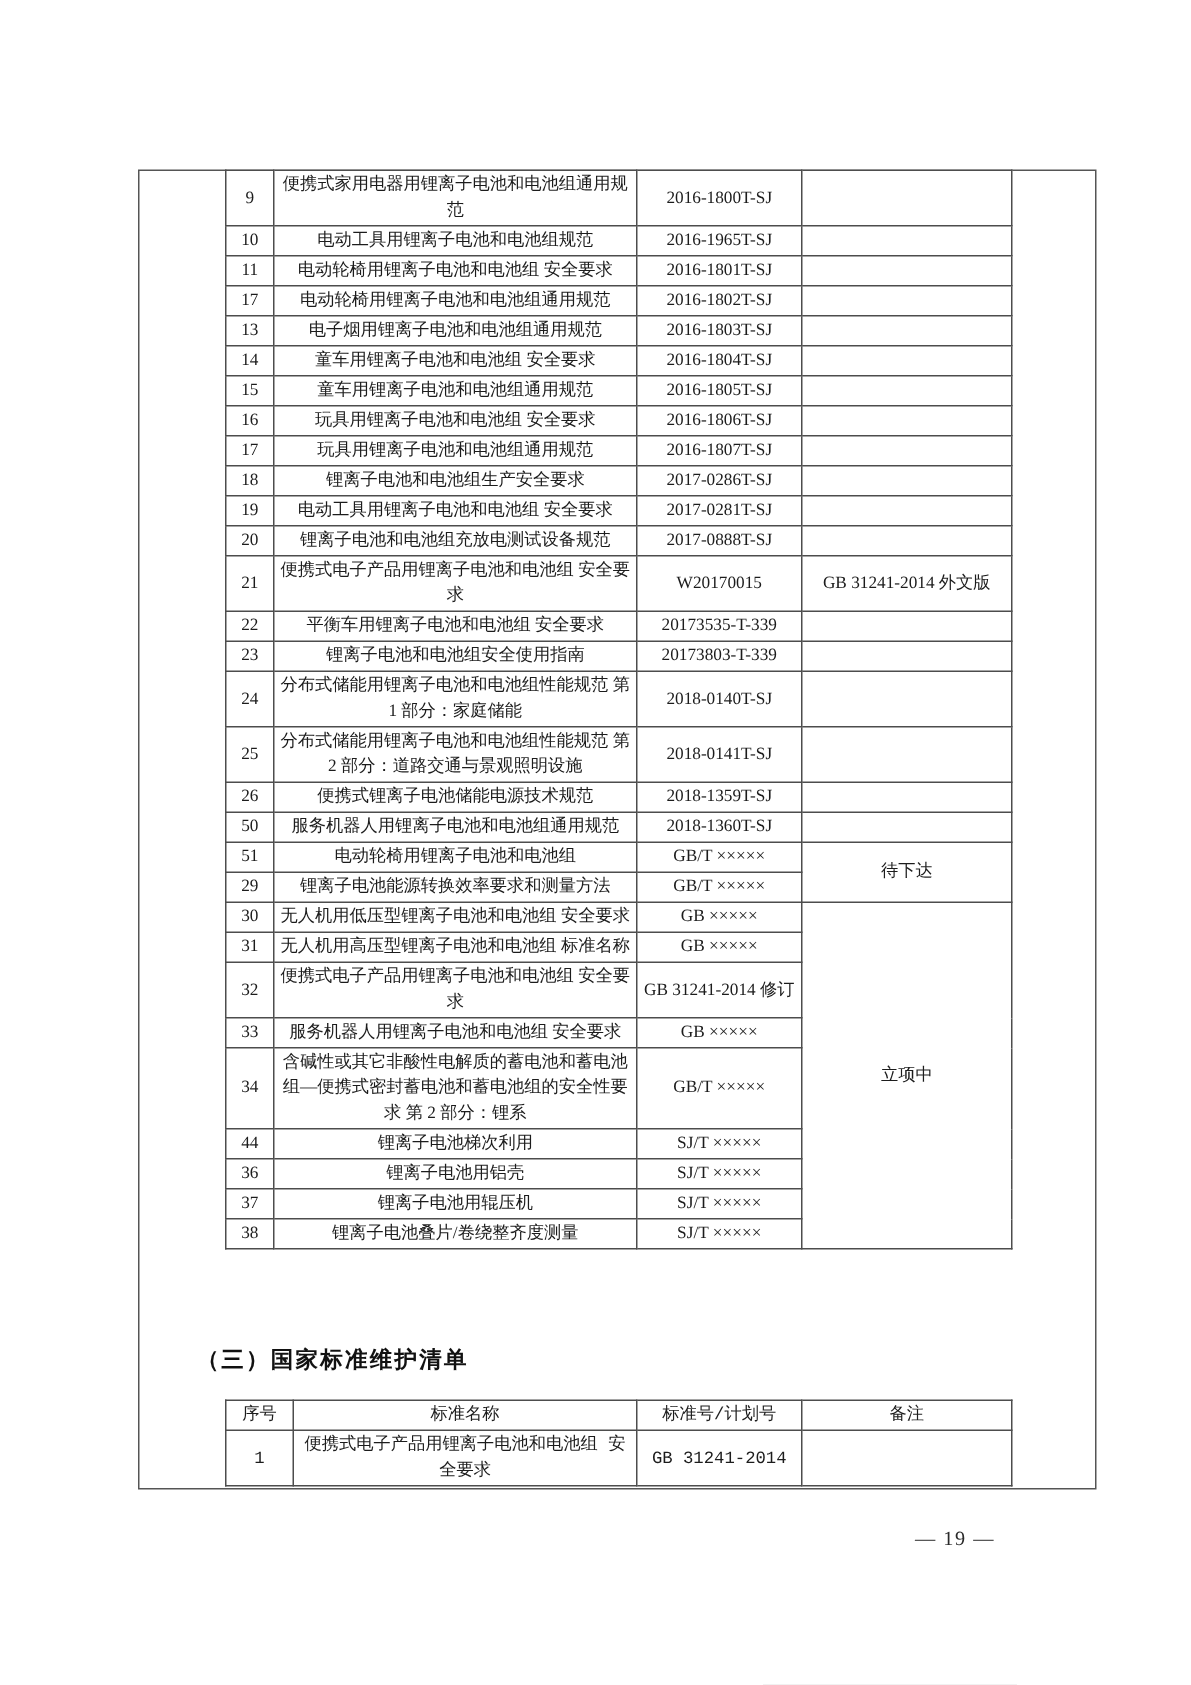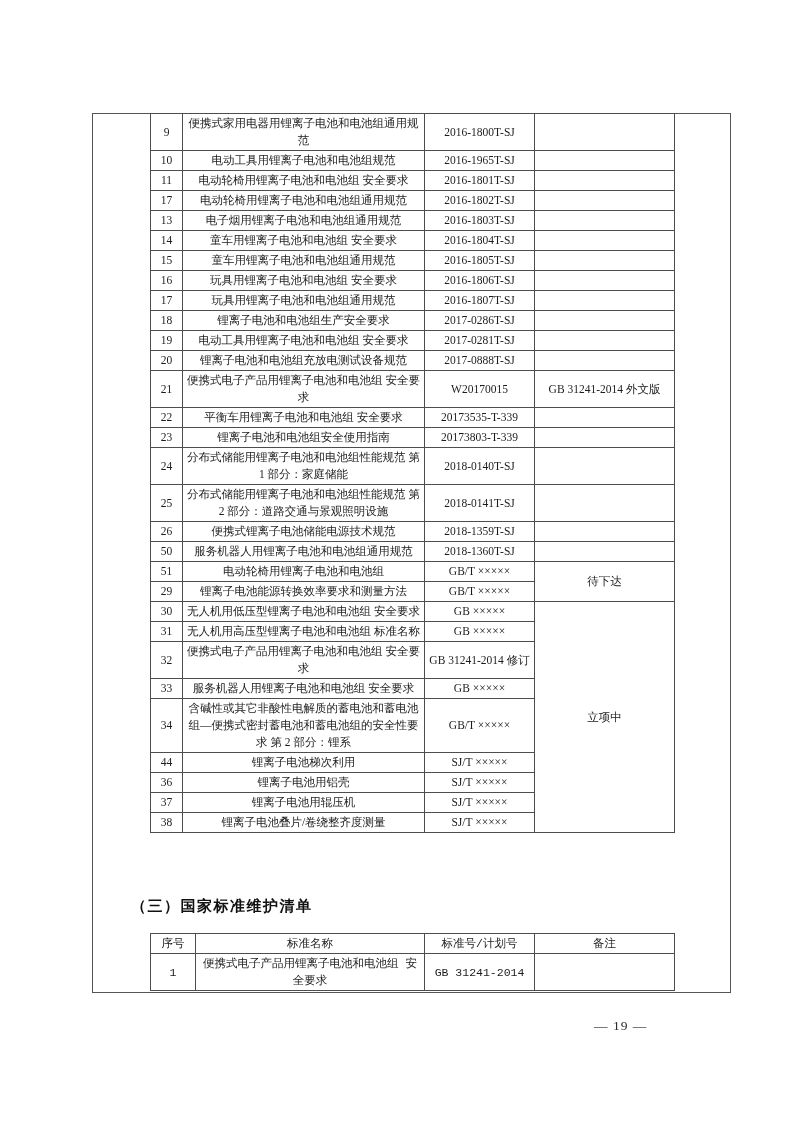--- a/index.html
+++ b/index.html
@@ -23,21 +23,21 @@
   #table1 { left:150px; top:113px; width:524px; }
   #table2 { left:150px; top:933px; width:524px;font-family:Liberation Mono, monospace; }
   .col-no, .col-code, .col-remark { text-align:center; }
   .col-name { text-align:center; padding-left:6px; padding-right:2px; }
   th.col-name { padding-left:2px; }
   .section-heading {
     position:absolute; left:131px; top:897px; font-size:15px; font-weight:bold;
     letter-spacing:1.5px; color:#111;
   }
   .page-number {
-    position:absolute; left:594px; top:1018px; font-size:13.5px;
+    position:absolute; left:610px; top:1018px; font-size:13.5px;
     letter-spacing:1px; color:#2a2a2a;
   }
 </style>
 </head>
 <body>
 
 <div class="page">
 
   <div class="outer-frame"></div>
 

